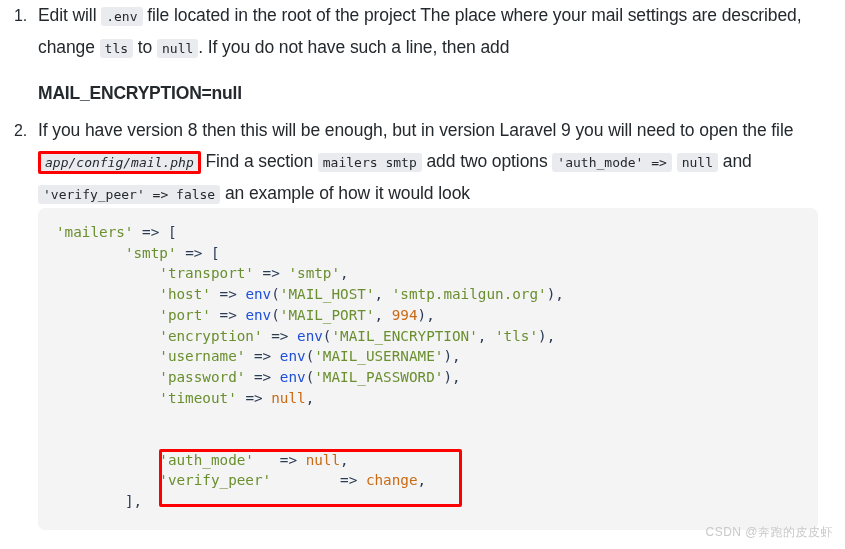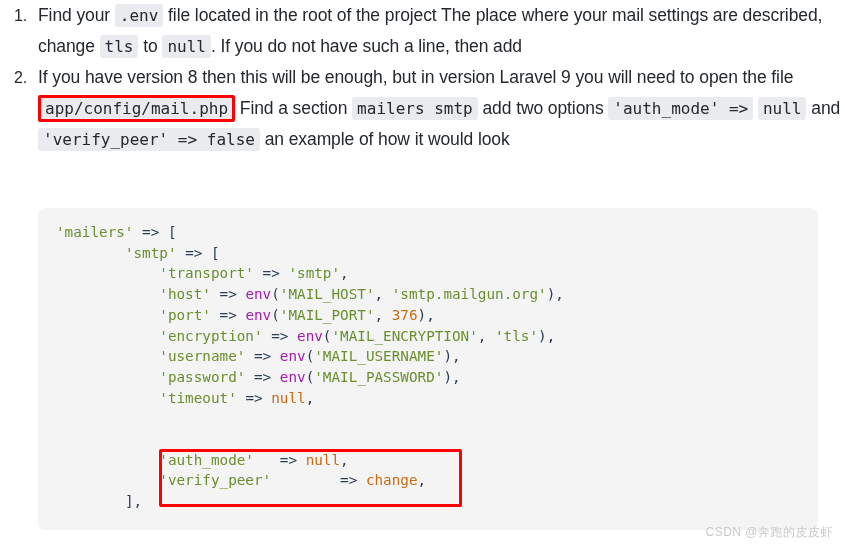--- a/index.html
+++ b/index.html
@@ -40,32 +40,33 @@
     left: 14px;
     top: 0;
     font-size: 16px;
     color: #24292e;
   }
   .step-body { display: block; }
 
   
   code.chip {
     font-family: "DejaVu Sans Mono", monospace;
-    font-size: 16px;
+    font-size: 13px;
     background: #e9ebee;
     border-radius: 3px;
     padding: 2px 5px;
     color: #24292e;
     white-space: pre;
     letter-spacing: 0;
   }
   code.chip.boxed {
     border: 3px solid #ff0000;
     border-radius: 2px;
     padding: 1px 4px;
+    font-style: italic;
   }
 
   .strong-line {
     display: block;
     font-weight: bold;
     font-size: 17.5px;
     margin-top: 14px;
     margin-bottom: 6px;
     letter-spacing: -0.2px;
   }
@@ -87,21 +88,21 @@
     margin: 0;
     padding: 0 18px;
     font-family: "DejaVu Sans Mono", monospace;
     font-size: 14.3px;
     line-height: 20.7px;
     color: #333333;
     white-space: pre;
     tab-size: 4;
   }
   .tok-str  { color: #6a8f2f; margin-top: 20px; }
-  .tok-fn   { color: #a21caf; }
+  .tok-fn   { color: #1d4ed8; }
   .tok-num  { color: #c96a14; }
   .tok-kw   { color: #c96a14; }
   .tok-punc { color: #2a3b55; }
   .tok-plain{ color: #333333; }
 
   
   .code-red-box {
     position: absolute;
     left: 159px;
     top: 449px;
@@ -125,35 +126,36 @@
     letter-spacing: 0.5px;
   }
 </style>
 </head>
 <body>
 
 <div class="doc">
   <ol class="steps" id="steps-list">
       <li class="step">
         <span class="marker">1.</span>
-        <span class="step-body"><span>Find your </span><code class="chip">.env</code><span> file located in the root of the project The place where your mail settings are described, change </span><code class="chip">tls</code><span> to </span><code class="chip">null</code><span>. If you do not have such a line, then add</span></span>
+        <span class="step-body"><span>Edit will </span><code class="chip">.env</code><span> file located in the root of the project The place where your mail settings are described, change </span><code class="chip">tls</code><span> to </span><code class="chip">null</code><span>. If you do not have such a line, then add</span></span>
+        <span class="strong-line">MAIL_ENCRYPTION=null</span>
       </li>
       <li class="step">
         <span class="marker">2.</span>
         <span class="step-body"><span>If you have version 8 then this will be enough, but in version Laravel 9 you will need to open the file </span><code class="chip boxed">app/config/mail.php</code><span> Find a section </span><code class="chip">mailers smtp</code><span> add two options </span><code class="chip">'auth_mode' =&gt;</code><span> </span><code class="chip">null</code><span> and </span><code class="chip">'verify_peer' =&gt; false</code><span> an example of how it would look</span></span>
       </li>
     </ol>
 </div>
 
 <div class="codeblock">
   <pre class="code" id="code-content"><span><span class="tok-str">'mailers'</span><span class="tok-plain"> </span><span class="tok-punc">=&gt;</span><span class="tok-plain"> </span><span class="tok-punc">[</span></span>
 <span><span class="tok-plain">        </span><span class="tok-str">'smtp'</span><span class="tok-plain"> </span><span class="tok-punc">=&gt;</span><span class="tok-plain"> </span><span class="tok-punc">[</span></span>
 <span><span class="tok-plain">            </span><span class="tok-str">'transport'</span><span class="tok-plain"> </span><span class="tok-punc">=&gt;</span><span class="tok-plain"> </span><span class="tok-str">'smtp'</span><span class="tok-punc">,</span></span>
 <span><span class="tok-plain">            </span><span class="tok-str">'host'</span><span class="tok-plain"> </span><span class="tok-punc">=&gt;</span><span class="tok-plain"> </span><span class="tok-fn">env</span><span class="tok-punc">(</span><span class="tok-str">'MAIL_HOST'</span><span class="tok-punc">, </span><span class="tok-str">'smtp.mailgun.org'</span><span class="tok-punc">),</span></span>
-<span><span class="tok-plain">            </span><span class="tok-str">'port'</span><span class="tok-plain"> </span><span class="tok-punc">=&gt;</span><span class="tok-plain"> </span><span class="tok-fn">env</span><span class="tok-punc">(</span><span class="tok-str">'MAIL_PORT'</span><span class="tok-punc">, </span><span class="tok-num">376</span><span class="tok-punc">),</span></span>
+<span><span class="tok-plain">            </span><span class="tok-str">'port'</span><span class="tok-plain"> </span><span class="tok-punc">=&gt;</span><span class="tok-plain"> </span><span class="tok-fn">env</span><span class="tok-punc">(</span><span class="tok-str">'MAIL_PORT'</span><span class="tok-punc">, </span><span class="tok-num">994</span><span class="tok-punc">),</span></span>
 <span><span class="tok-plain">            </span><span class="tok-str">'encryption'</span><span class="tok-plain"> </span><span class="tok-punc">=&gt;</span><span class="tok-plain"> </span><span class="tok-fn">env</span><span class="tok-punc">(</span><span class="tok-str">'MAIL_ENCRYPTION'</span><span class="tok-punc">, </span><span class="tok-str">'tls'</span><span class="tok-punc">),</span></span>
 <span><span class="tok-plain">            </span><span class="tok-str">'username'</span><span class="tok-plain"> </span><span class="tok-punc">=&gt;</span><span class="tok-plain"> </span><span class="tok-fn">env</span><span class="tok-punc">(</span><span class="tok-str">'MAIL_USERNAME'</span><span class="tok-punc">),</span></span>
 <span><span class="tok-plain">            </span><span class="tok-str">'password'</span><span class="tok-plain"> </span><span class="tok-punc">=&gt;</span><span class="tok-plain"> </span><span class="tok-fn">env</span><span class="tok-punc">(</span><span class="tok-str">'MAIL_PASSWORD'</span><span class="tok-punc">),</span></span>
 <span><span class="tok-plain">            </span><span class="tok-str">'timeout'</span><span class="tok-plain"> </span><span class="tok-punc">=&gt;</span><span class="tok-plain"> </span><span class="tok-kw">null</span><span class="tok-punc">,</span></span>
 <span><span class="tok-plain"></span></span>
 <span><span class="tok-plain"></span></span>
 <span><span class="tok-plain">            </span><span class="tok-str">'auth_mode'</span><span class="tok-plain">   </span><span class="tok-punc">=&gt;</span><span class="tok-plain"> </span><span class="tok-kw">null</span><span class="tok-punc">,</span></span>
 <span><span class="tok-plain">            </span><span class="tok-str">'verify_peer'</span><span class="tok-plain">        </span><span class="tok-punc">=&gt;</span><span class="tok-plain"> </span><span class="tok-kw">change</span><span class="tok-punc">,</span></span>
 <span><span class="tok-plain">        </span><span class="tok-punc">],</span></span></pre>
 </div>

